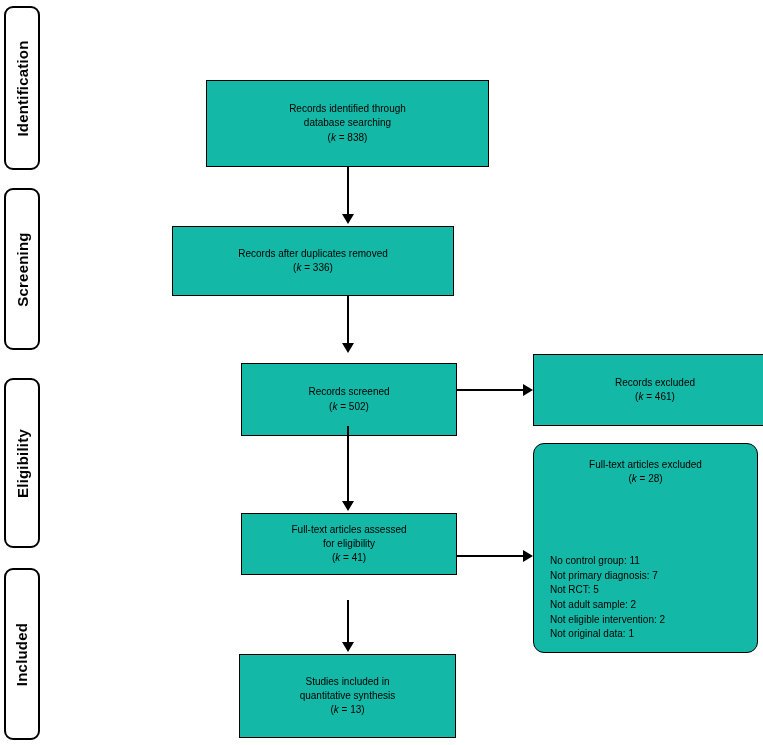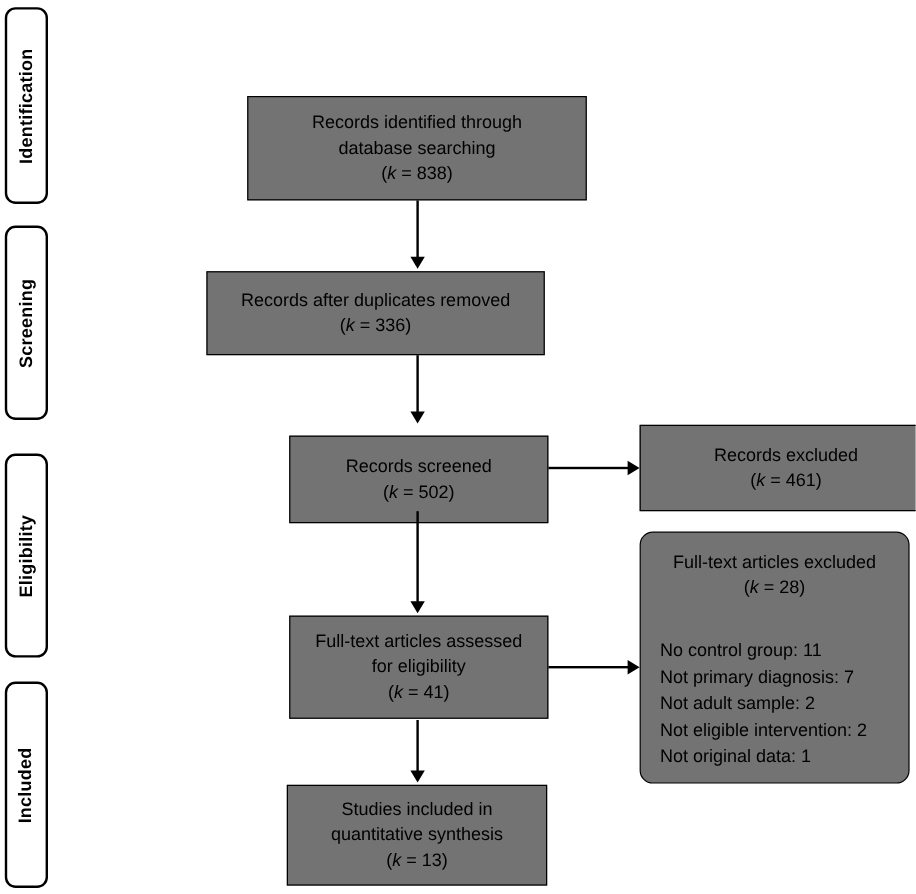--- a/index.html
+++ b/index.html
@@ -41,27 +41,27 @@
     font-size: 15px;
     letter-spacing: 0.2px;
     line-height: 1;
   }
 
   
   .flow-box {
     position: absolute;
     box-sizing: border-box;
     border: 1.6px solid #000000;
-    background: #737373;
+    background: #14b8a6;
     display: flex;
     flex-direction: column;
     align-items: center;
     justify-content: center;
     text-align: center;
-    font-size: 15px;
+    font-size: 10px;
     line-height: 1.42;
   }
   .flow-box .line { display: block; white-space: nowrap; }
   .flow-box.left-align {
     align-items: stretch;
     justify-content: space-between;
     text-align: left;
     border-radius: 11px;
   }
 
@@ -153,37 +153,38 @@
   <div class="arrowhead right" style="left:523px; top:384px;"></div>
 
   <div class="flow-box" style="left:533px; top:354px; width:244px; height:72px;">
     <span class="line">Records excluded</span>
     <span class="line"><span>(</span><span class="k-italic">k</span><span> = 461)</span></span>
   </div>
 
   <div class="conn v" style="left:347px; top:426px; height:77px;"></div>
   <div class="arrowhead down" style="left:342px; top:501px;"></div>
 
-  <div class="flow-box" style="left:241px; top:513px; width:216px; height:86px;align-items:center;">
+  <div class="flow-box" style="left:241px; top:513px; width:216px; height:62px;align-items:center;">
     <span class="line">Full-text articles assessed</span>
     <span class="line">for eligibility</span>
     <span class="line"><span>(</span><span class="k-italic">k</span><span> = 41)</span></span>
   </div>
 
   <div class="conn h" style="left:457px; top:555px; width:69px;"></div>
   <div class="arrowhead right" style="left:523px; top:550px;"></div>
 
   <div class="flow-box left-align" style="left:533px; top:443px; width:225px; height:210px; padding:14px 6px 10px 6px;">
     <div class="excl-head">
       <span class="line">Full-text articles excluded</span>
       <span class="line"><span>(</span><span class="k-italic">k</span><span> = 28)</span></span>
     </div>
     <ul class="excl-list" style="margin-top:14px;">
       <li>No control group: 11</li>
       <li>Not primary diagnosis: 7</li>
+      <li>Not RCT: 5</li>
       <li>Not adult sample: 2</li>
       <li>Not eligible intervention: 2</li>
       <li>Not original data: 1</li>
     </ul>
   </div>
 
   <div class="conn v" style="left:347px; top:600px; height:44px;"></div>
   <div class="arrowhead down" style="left:342px; top:642px;"></div>
 
   <div class="flow-box" style="left:239px; top:654px; width:217px; height:84px;">

